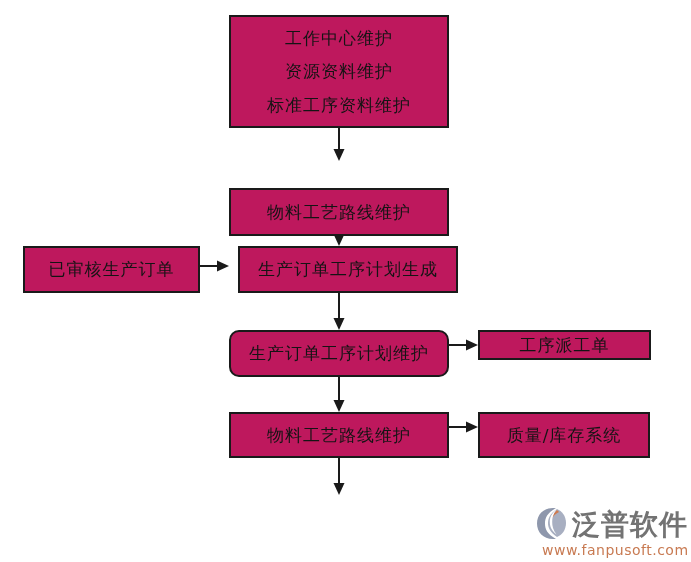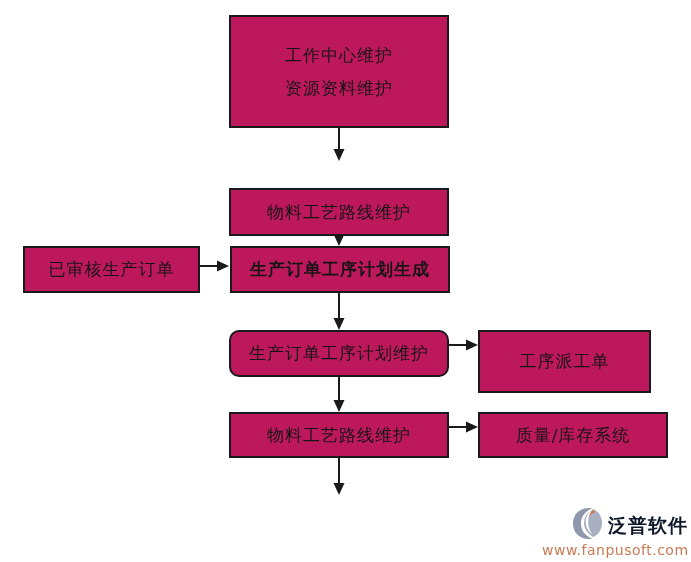--- a/index.html
+++ b/index.html
@@ -28,28 +28,28 @@
     z-index: 2;
   }
   .node.multi {
     flex-direction: column;
     justify-content: center;
     gap: 13px;
   }
   
   .n-master   { left: 229px; top: 15px;  width: 220px; height: 113px; }
   .n-routing  { left: 229px; top: 161px; width: 220px; height: 48px; margin-top: 27px; }
-  .n-plangen  { left: 230px; top: 246px; width: 220px; height: 47px; font-weight: bold; }
+  .n-plangen  { left: 238px; top: 246px; width: 220px; height: 47px; }
   .n-planmnt  { left: 229px; top: 330px; width: 220px; height: 47px; border-radius: 10px; }
   .n-transfer { left: 229px; top: 412px; width: 220px; height: 46px; }
   .n-report   { left: 229px; top: 495px; width: 220px; height: 47px; }
   
   .n-approved { left: 23px;  top: 246px; width: 177px; height: 47px; }
-  .n-dispatch { left: 478px; top: 330px; width: 173px; height: 63px; }
-  .n-quality  { left: 478px; top: 412px; width: 190px; height: 46px; }
+  .n-dispatch { left: 478px; top: 330px; width: 173px; height: 30px; }
+  .n-quality  { left: 478px; top: 412px; width: 172px; height: 46px; }
 
   .arrow-layer {
     position: absolute;
     left: 0; top: 0;
     width: 691px; height: 562px;
     z-index: 1;
     pointer-events: none;
   }
   .arrow-layer line { stroke: #1a1a1a; stroke-width: 2; }
   .arrow-layer polygon { fill: #1a1a1a; }
@@ -61,23 +61,23 @@
     z-index: 3;
     font-family: "DejaVu Sans", "Liberation Sans", sans-serif;
   }
   .logo-row {
     display: flex;
     align-items: center;
     justify-content: flex-end;
     gap: 1px;
   }
   .logo-brand {
-    font-size: 19px;
+    font-size: 28px;
     font-weight: bold;
-    color: #0f172a;
+    color: #737373;
     letter-spacing: 1px;
     white-space: nowrap;
     text-align: right;
   }
   .logo-url {
     text-align: right;
     font-size: 14px;
     font-weight: normal;
     color: #c87a52;
     letter-spacing: 0.5px;
@@ -120,20 +120,21 @@
     </g>
     <g>
       <line x1="449" y1="427" x2="466" y2="427"></line>
       <polygon points="478,427 466,421.5 466,432.5"></polygon>
     </g>
   </svg>
 
   <div class="node multi n-master">
     <div>工作中心维护</div>
     <div>资源资料维护</div>
+    <div>标准工序资料维护</div>
   </div>
 
   <div class="node n-routing">
     <span>物料工艺路线维护</span>
   </div>
 
   <div class="node n-approved">
     <span>已审核生产订单</span>
   </div>
 

